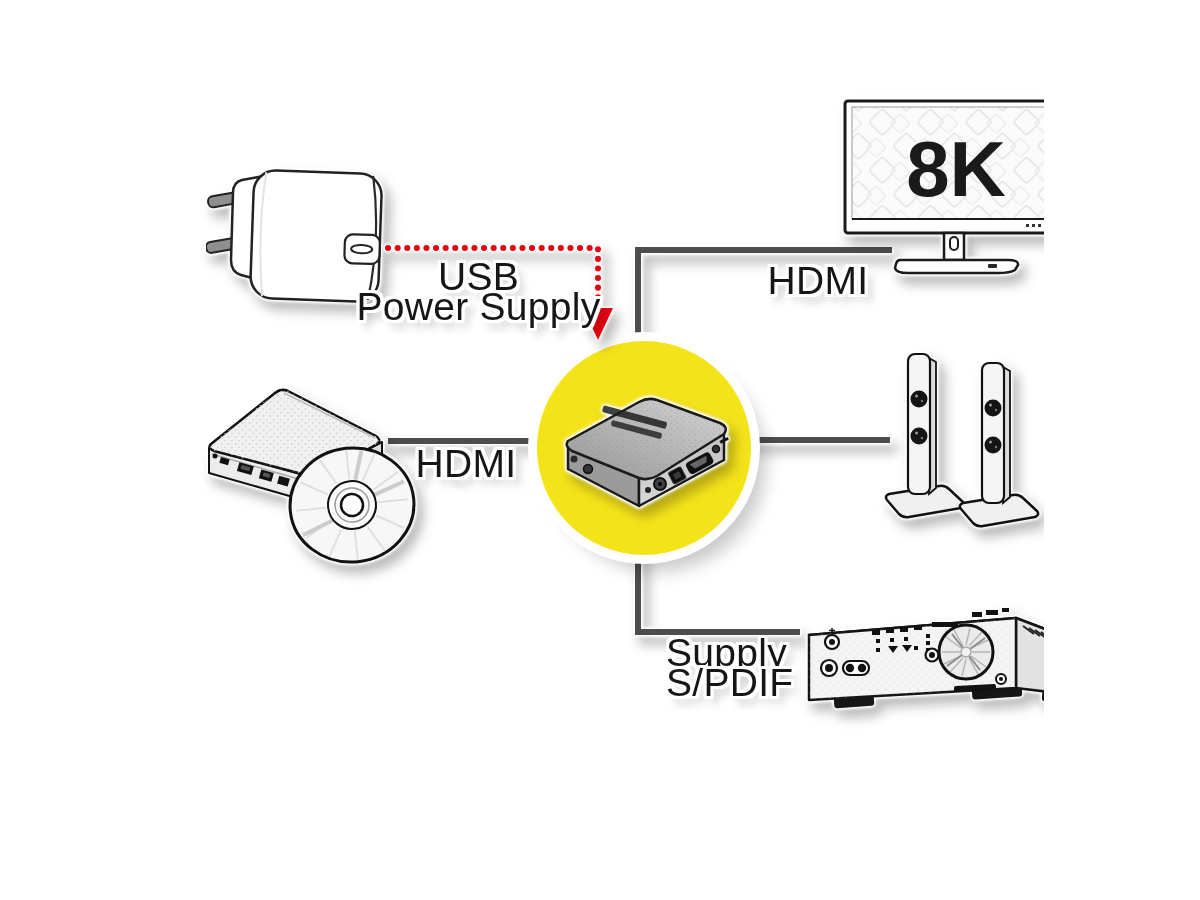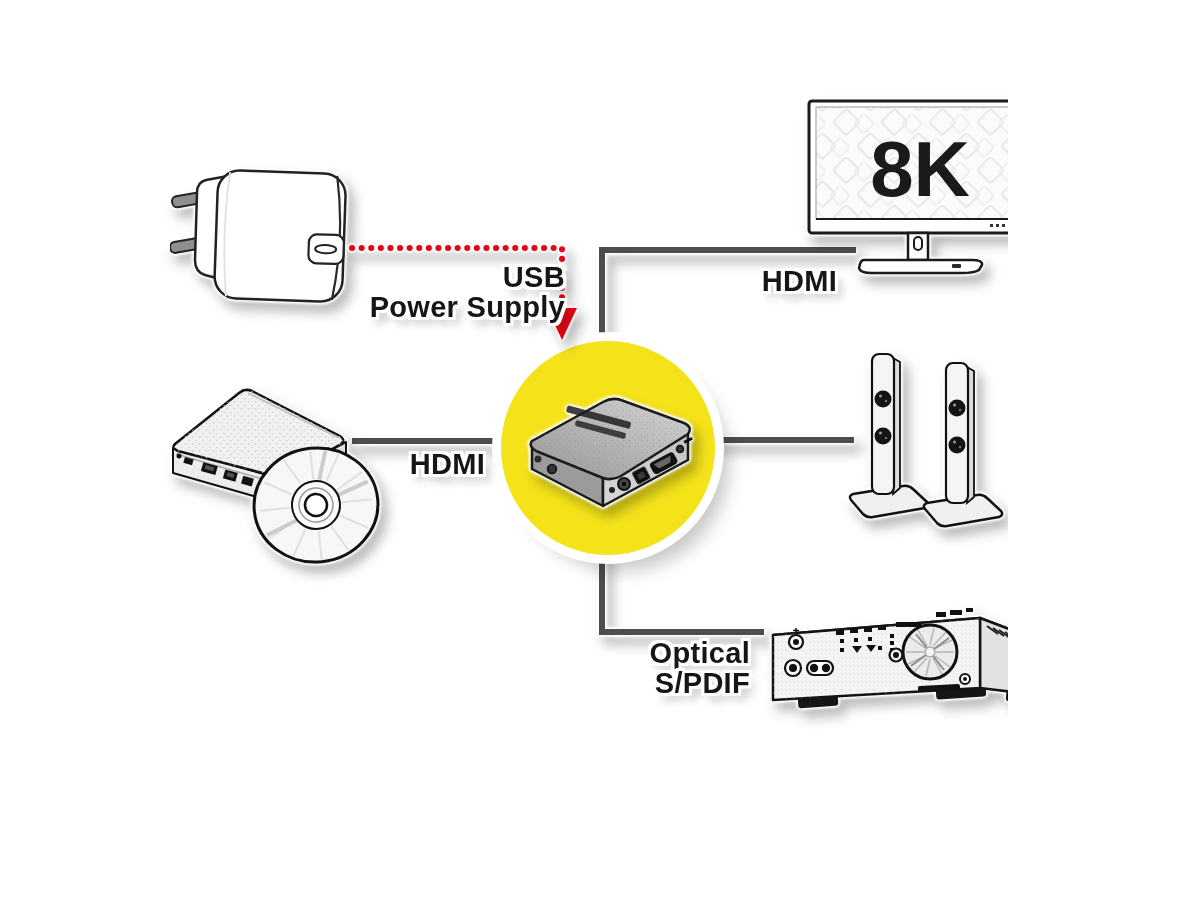--- a/index.html
+++ b/index.html
@@ -5,36 +5,37 @@
   :root{
     --hub-yellow:#F5E31A;
     --arrow-red:#E30613;
     --line-gray:#4D4D4D;
     --text-black:#161616;
   }
   html,body{margin:0;padding:0;background:#ffffff;}
   .stage{
     position:relative;width:1008px;height:900px;overflow:hidden;background:#ffffff;
     font-family:"Liberation Sans","DejaVu Sans",sans-serif;
+    margin-left:36px;
   }
   .overlay{position:absolute;left:0;top:0;pointer-events:none;}
   .halo{
     filter:drop-shadow(0 0 1.5px #ffffff) drop-shadow(0 0 1.5px #ffffff)
            drop-shadow(0 0 1px #ffffff) drop-shadow(6px 8px 6px rgba(0,0,0,0.27));
   }
   .device{position:absolute;z-index:3;}
   .z1{z-index:1}.z4{z-index:4}
   .hub-circle{
     position:absolute;left:501px;top:341px;width:214px;height:214px;border-radius:50%;
     background:var(--hub-yellow,#F5E31A);z-index:2;
     box-shadow:0 0 0 9px #ffffff, 14px 16px 18px rgba(0,0,0,0.22);
   }
   .label{
-    position:absolute;z-index:6;text-align:right;font-weight:bold;
-    font-size:29px;line-height:30px;color:var(--text-black,#161616);letter-spacing:0.3px;
+    position:absolute;z-index:6;text-align:center;font-weight:normal;
+    font-size:39px;line-height:30px;color:var(--text-black,#161616);letter-spacing:0.3px;
     text-shadow:
       -3px 0 0 #fff, 3px 0 0 #fff, 0 -3px 0 #fff, 0 3px 0 #fff,
       -2px -2px 0 #fff, 2px -2px 0 #fff, -2px 2px 0 #fff, 2px 2px 0 #fff,
       -3px -3px 0 #fff, 3px -3px 0 #fff, -3px 3px 0 #fff, 3px 3px 0 #fff,
       6px 8px 9px rgba(0,0,0,0.28);
   }
   svg text{font-family:"Liberation Sans","DejaVu Sans",sans-serif;}
 </style>
 </head>
 <body>
@@ -299,17 +300,17 @@
       <circle cx="205" cy="87" r="2" fill="#111"></circle>
   </svg>
 
   <div class="label" style="left:320px;top:262px;width:245px">
     <div>USB</div>
     <div>Power Supply</div>
   </div>
   <div class="label" style="left:727px;top:266px;width:110px">HDMI</div>
   <div class="label" style="left:375px;top:449px;width:110px">HDMI</div>
   <div class="label" style="left:630px;top:638px;width:120px">
-    <div>Optical</div>
+    <div>Supply</div>
     <div>S/PDIF</div>
   </div>
 
 </div>
 
 </body></html>

